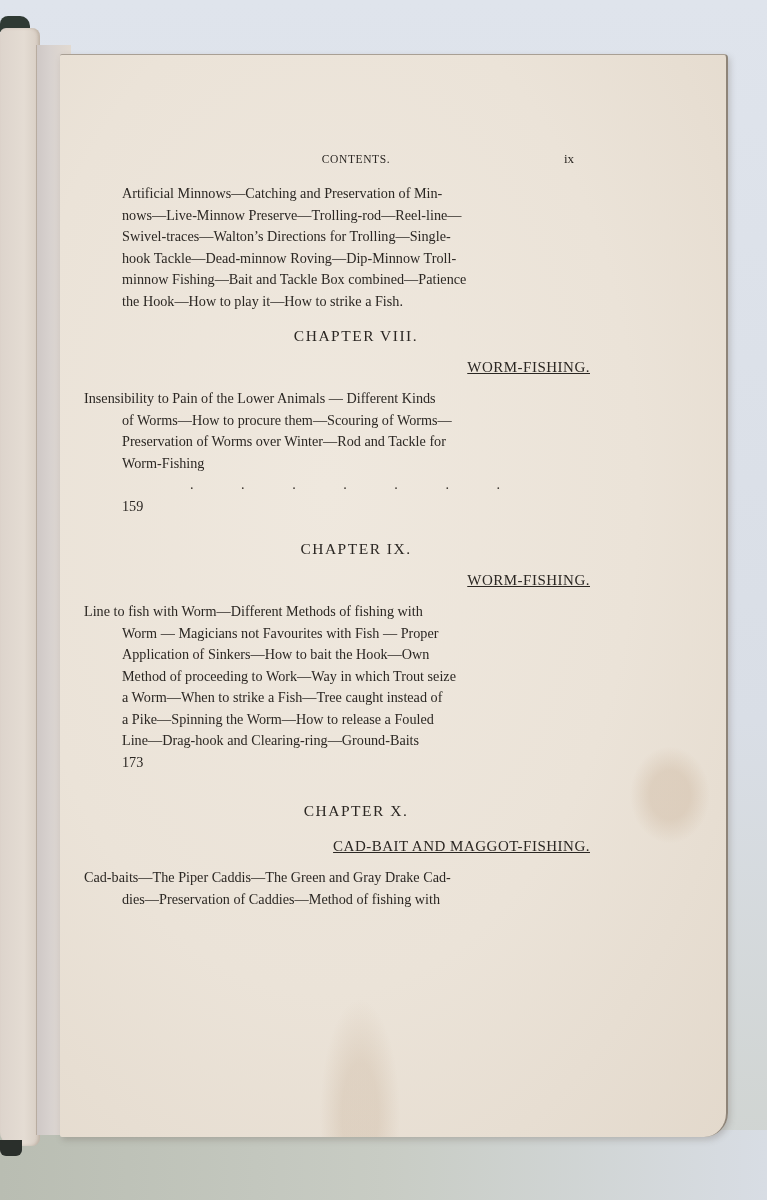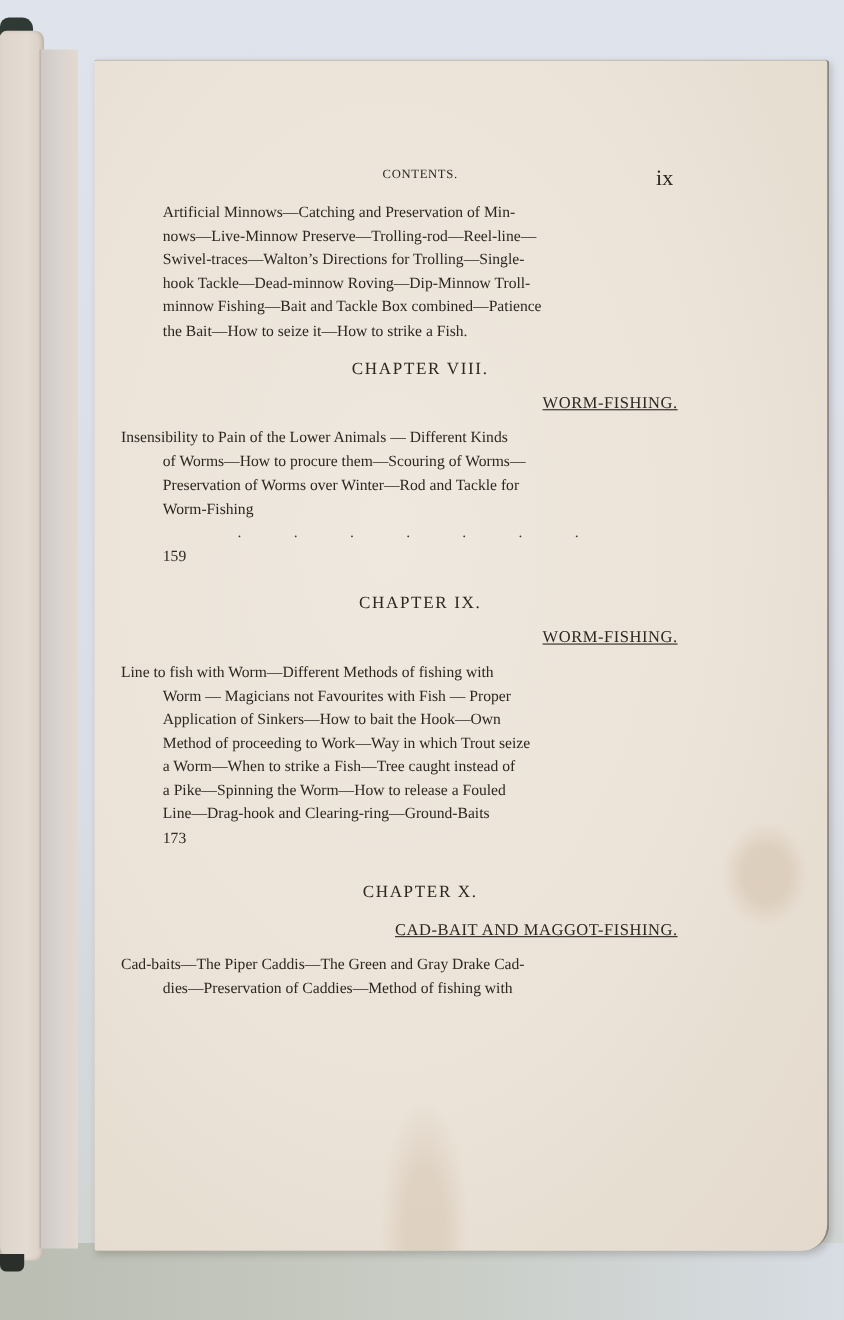--- a/index.html
+++ b/index.html
@@ -34,32 +34,31 @@
   .page {
     position: absolute; left: 60px; top: 54px; width: 666px; height: 1082px;
     background:
       radial-gradient(ellipse at 610px 740px, rgba(170,130,90,0.18) 0 20px, transparent 40px),
       radial-gradient(ellipse at 300px 1060px, rgba(160,120,80,0.14) 0 18px, transparent 40px),
       radial-gradient(ellipse at 40% 40%, #efe8de 0%, #ebe3d8 55%, #e3d9cc 100%);
     border-top: 1px solid #a89f94;
     border-right: 2px solid #8e8478;
     border-radius: 2px 4px 24px 2px;
     box-shadow: 2px 3px 6px rgba(90,80,70,0.25);
-    margin-left: 26px;
   }
   .text-block {
     position: absolute; left: 62px; top: 98px; width: 468px; color: #2b2723;
     font-size: 14.2px;
   }
   .running-head { position: relative; height: 22px; }
   .running-title {
     position: absolute; left: 0; right: 0; text-align: center;
     font-size: 11.5px; letter-spacing: 0.6px;
   }
-  .folio { position: absolute; right: 4px; top: -2px; font-size: 20px; }
+  .folio { position: absolute; right: 16px; top: -2px; font-size: 13px; }
   .entry { text-align: justify; line-height: 21.5px; margin: 0; font-family: Liberation Serif, serif; }
   .page-ref { text-align: right; line-height: 22px; }
   .chapter-head {
     text-align: center; font-size: 15.5px; letter-spacing: 1.5px;
     margin-top: 14px; line-height: 20px;
   }
   .chapter-sub {
     text-align: right; font-size: 15px; letter-spacing: 0.5px;
     margin-top: 14px; margin-bottom: 14px; line-height: 14px; text-decoration: underline;
   }
@@ -82,21 +81,21 @@
       <span class="running-title">CONTENTS.</span>
       <span class="folio">ix</span>
     </div>
 
     <div style="margin-top:8px;">
       <div class="entry">Artificial Minnows—Catching and Preservation of Min-</div>
       <div class="entry">nows—Live-Minnow Preserve—Trolling-rod—Reel-line—</div>
       <div class="entry">Swivel-traces—Walton’s Directions for Trolling—Single-</div>
       <div class="entry">hook Tackle—Dead-minnow Roving—Dip-Minnow Troll-</div>
       <div class="entry">minnow Fishing—Bait and Tackle Box combined—Patience</div>
-      <div class="entry">the Bait—How to seize it—How to strike a Fish.</div>
+      <div class="entry">the Hook—How to play it—How to strike a Fish.</div>
     </div>
 
     <div style="margin-left:-38px;">
       <div class="chapter-head" style="margin-left:38px;">CHAPTER VIII.</div>
       <div class="chapter-sub" style="margin-left:38px;">WORM-FISHING.</div>
       <div class="entry">Insensibility to Pain of the Lower Animals — Different Kinds</div>
       <div class="entry" style="padding-left:38px;">of Worms—How to procure them—Scouring of Worms—</div>
       <div class="entry" style="padding-left:38px;">Preservation of Worms over Winter—Rod and Tackle for</div>
       <div class="entry line-with-num" style="padding-left:38px;">
         <span>Worm-Fishing</span>

